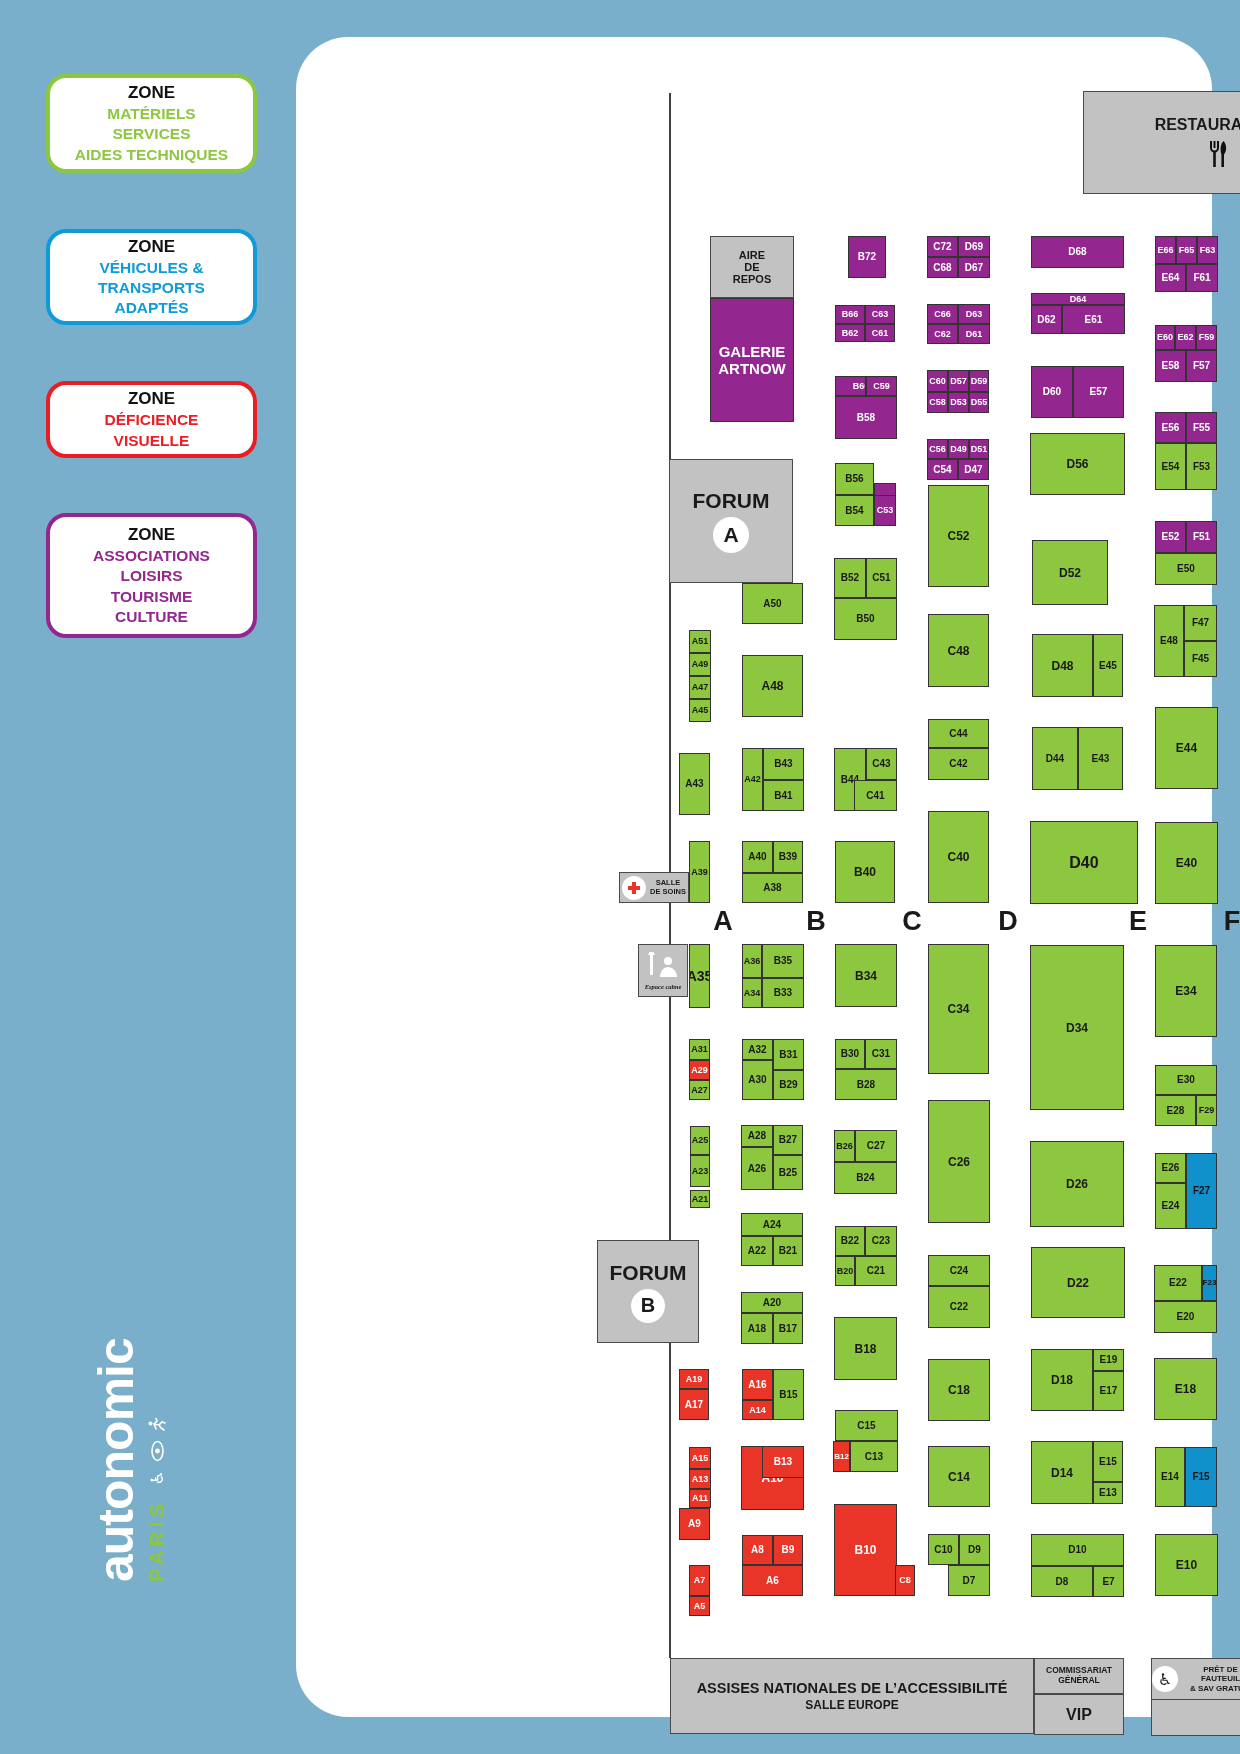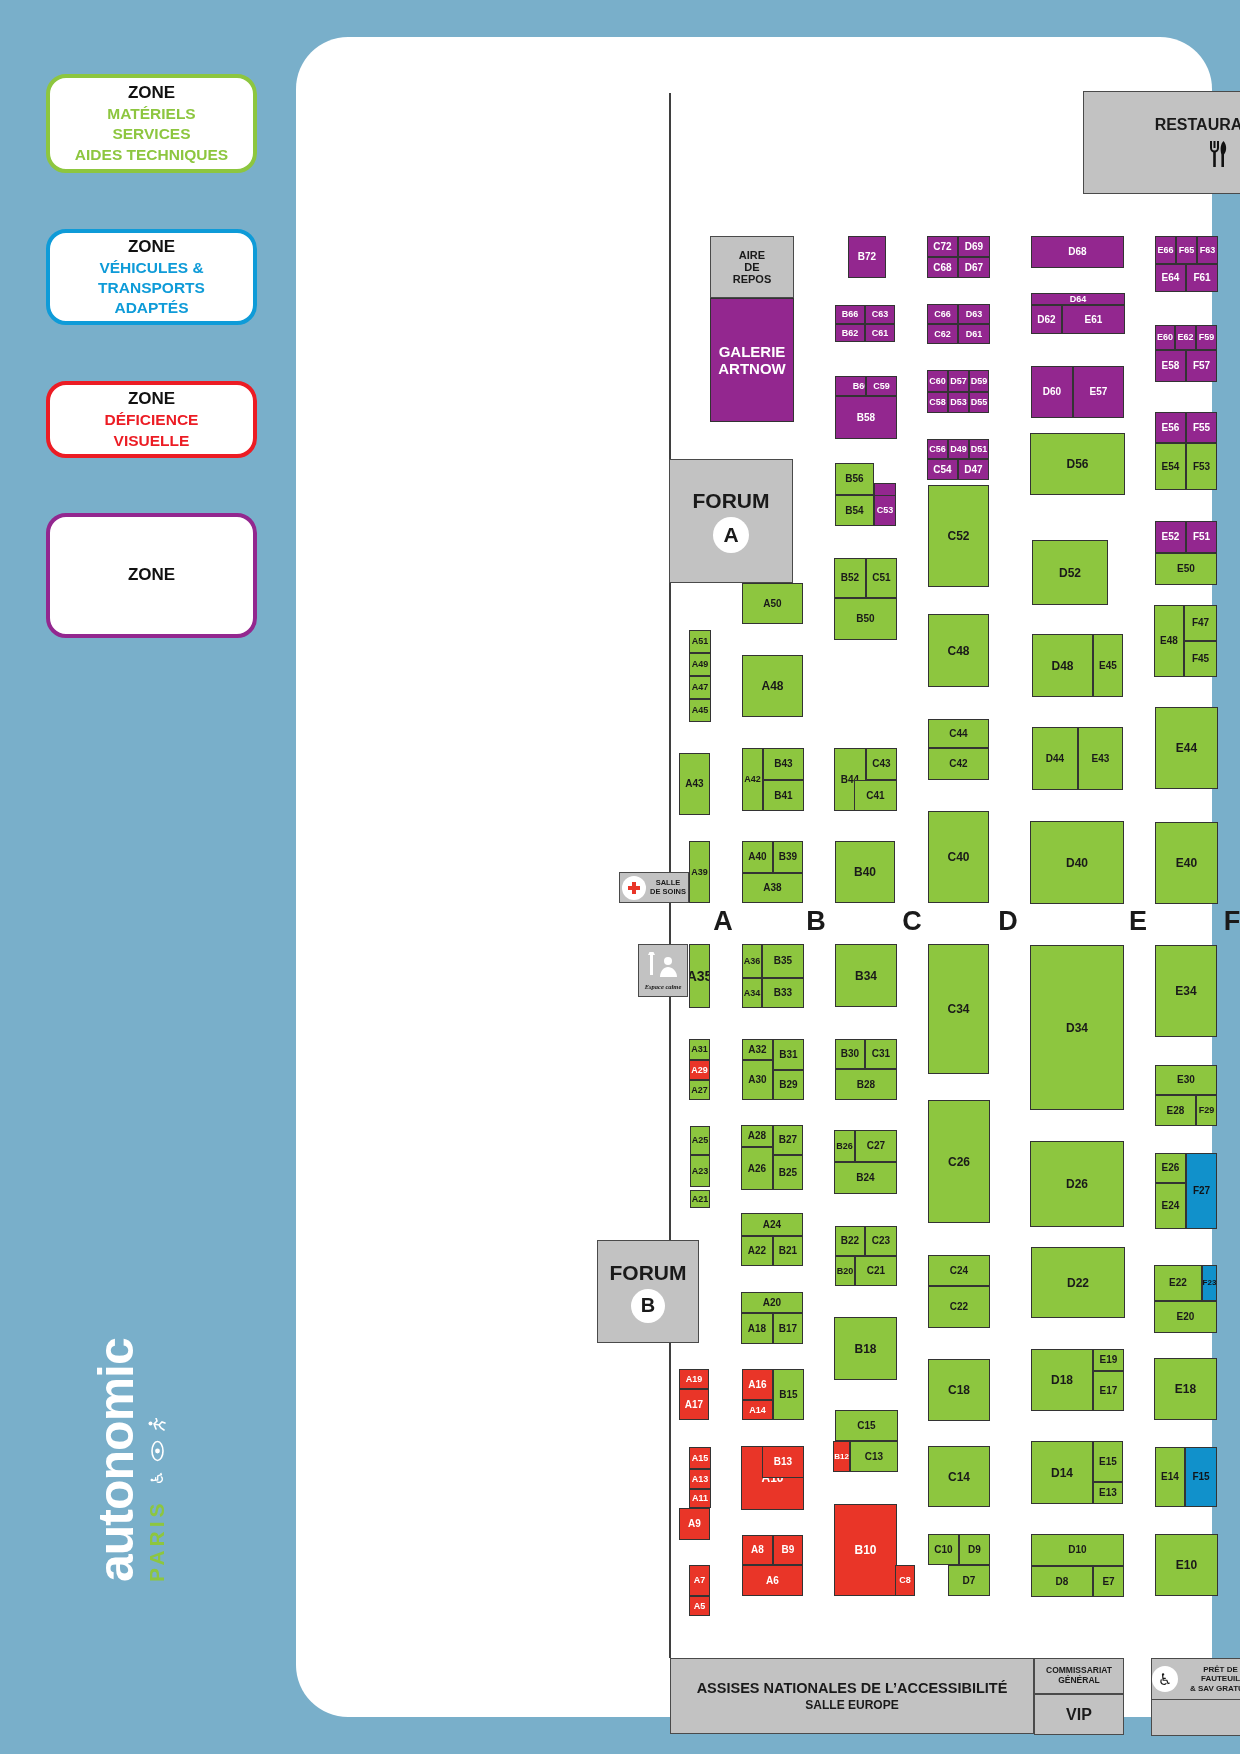--- a/index.html
+++ b/index.html
@@ -55,20 +55,24 @@
 TRANSPORTS
 ADAPTÉS</span>
       </div>
       <div class="zone-box" style="top: 381px; height: 77px; border-color: rgb(236, 28, 36);">
         <span class="zt">ZONE</span>
         <span class="zl pre" style="color: rgb(236, 28, 36);">DÉFICIENCE
 VISUELLE</span>
       </div>
       <div class="zone-box" style="top: 513px; height: 125px; border-color: rgb(147, 39, 143);">
         <span class="zt">ZONE</span>
+        <span class="zl pre" style="color: rgb(147, 39, 143);">ASSOCIATIONS
+LOISIRS
+TOURISME
+CULTURE</span>
       </div>
     </div>
 
   <div id="logo">
     <span class="lname">autonomic</span>
     <span class="lrow">
       <span class="lcity">PARIS</span>
       <span class="licons">
         <span class="ws">♿</span>
         <svg width="22" height="13" viewBox="0 0 22 13">
@@ -252,21 +256,21 @@
       <div class="booth g" style="left: 632px; top: 711px; width: 61px; height: 32px; font-size: 10px;">C42</div>
       <div class="booth g" style="left: 736px; top: 690px; width: 46px; height: 63px; font-size: 10px;">D44</div>
       <div class="booth g" style="left: 782px; top: 690px; width: 45px; height: 63px; font-size: 10px;">E43</div>
       <div class="booth g" style="left: 859px; top: 670px; width: 63px; height: 82px; font-size: 12px;">E44</div>
       <div class="booth g" style="left: 393px; top: 804px; width: 21px; height: 62px; font-size: 9px;">A39</div>
       <div class="booth g" style="left: 446px; top: 804px; width: 31px; height: 32px; font-size: 10px;">A40</div>
       <div class="booth g" style="left: 477px; top: 804px; width: 30px; height: 32px; font-size: 10px;">B39</div>
       <div class="booth g" style="left: 446px; top: 836px; width: 61px; height: 30px; font-size: 10px;">A38</div>
       <div class="booth g" style="left: 539px; top: 804px; width: 60px; height: 62px; font-size: 12px;">B40</div>
       <div class="booth g" style="left: 632px; top: 774px; width: 61px; height: 92px; font-size: 12px;">C40</div>
-      <div class="booth g" style="left: 734px; top: 784px; width: 94px; height: 83px; font-size: 12px;">D40</div>
+      <div class="booth g" style="left: 734px; top: 784px; width: 108px; height: 83px; font-size: 16px;">D40</div>
       <div class="booth g" style="left: 859px; top: 785px; width: 63px; height: 82px; font-size: 12px;">E40</div>
       <div class="booth g" style="left: 393px; top: 907px; width: 21px; height: 64px; font-size: 14px;">A35</div>
       <div class="booth g" style="left: 446px; top: 907px; width: 20px; height: 34px; font-size: 9px;">A36</div>
       <div class="booth g" style="left: 466px; top: 907px; width: 42px; height: 34px; font-size: 10px;">B35</div>
       <div class="booth g" style="left: 446px; top: 941px; width: 20px; height: 30px; font-size: 9px;">A34</div>
       <div class="booth g" style="left: 466px; top: 941px; width: 42px; height: 30px; font-size: 10px;">B33</div>
       <div class="booth g" style="left: 539px; top: 907px; width: 62px; height: 63px; font-size: 12px;">B34</div>
       <div class="booth g" style="left: 632px; top: 907px; width: 61px; height: 130px; font-size: 12px;">C34</div>
       <div class="booth g" style="left: 734px; top: 908px; width: 94px; height: 165px; font-size: 12px;">D34</div>
       <div class="booth g" style="left: 859px; top: 908px; width: 62px; height: 92px; font-size: 12px;">E34</div>

